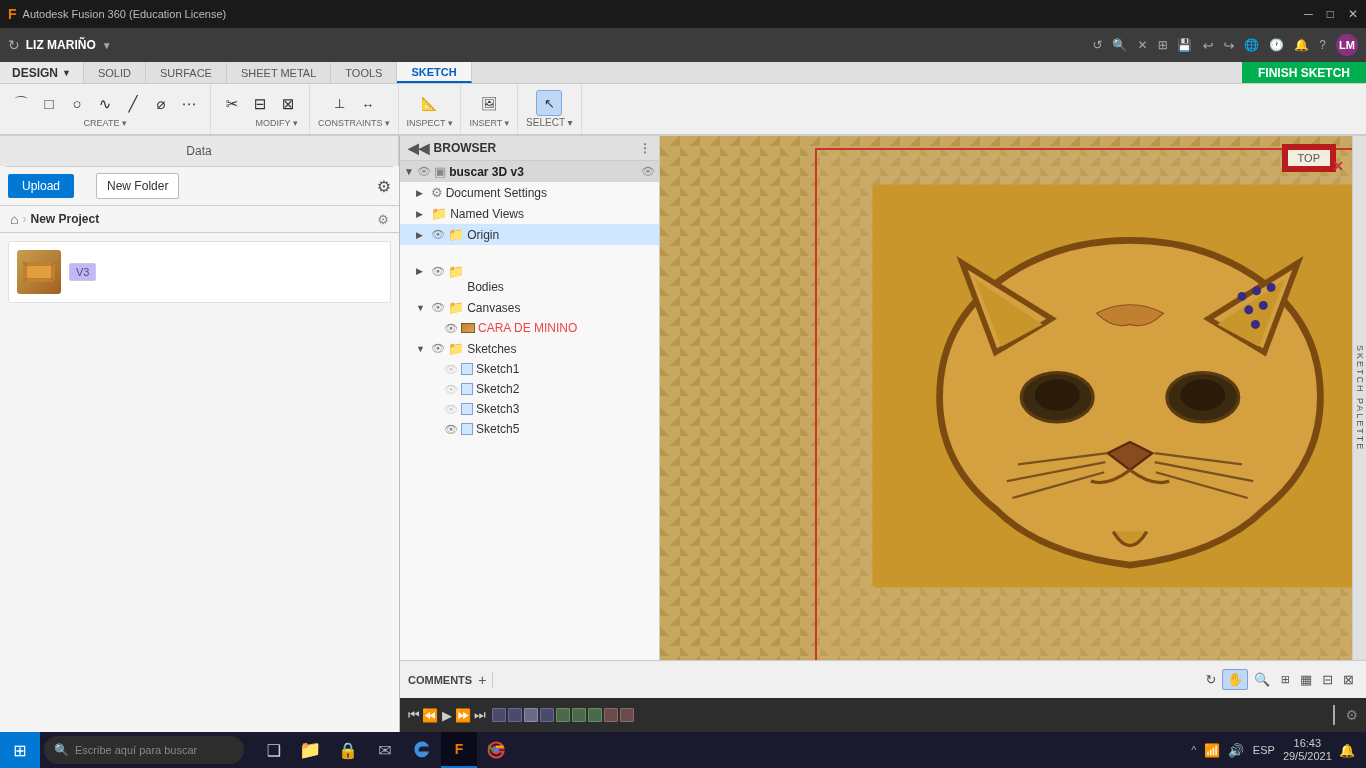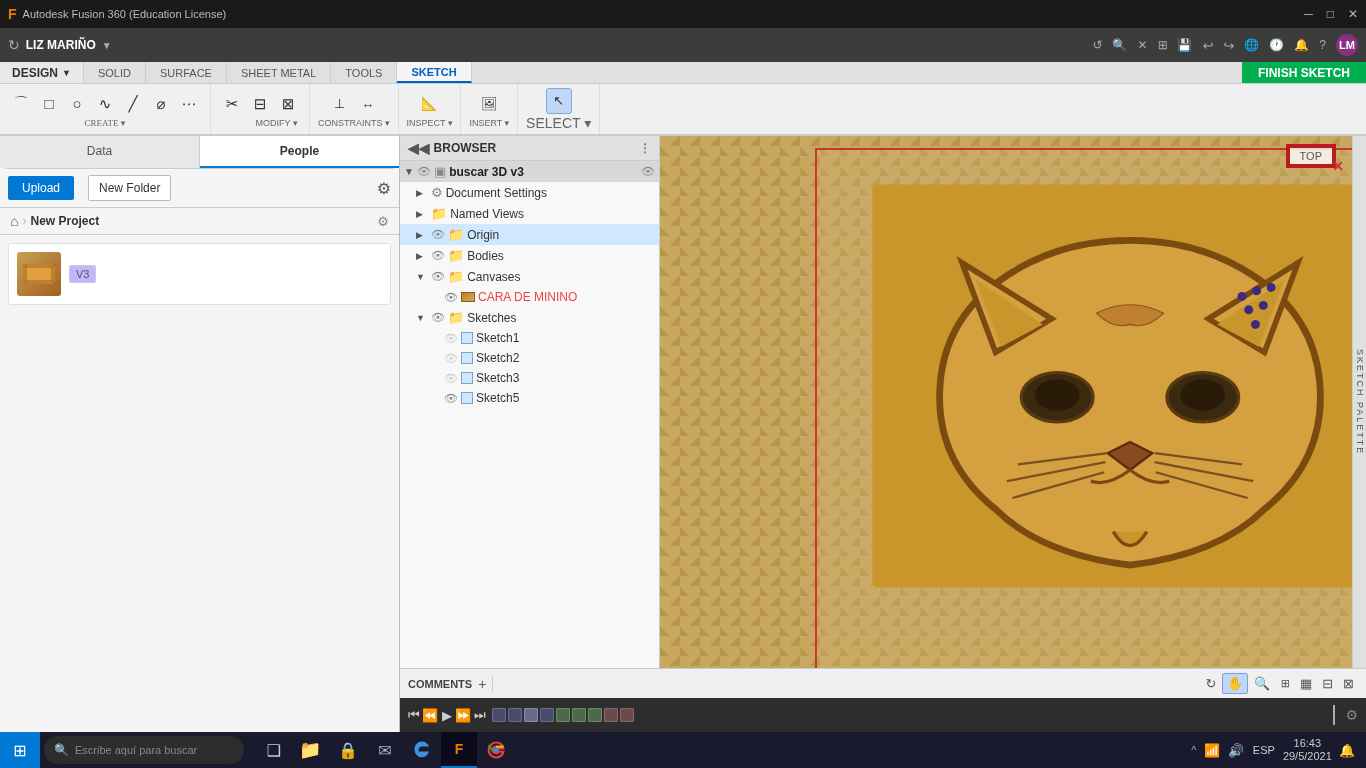--- a/index.html
+++ b/index.html
@@ -80,21 +80,21 @@
     <div style="display:flex;flex-direction:column;align-items:center;border-right:1px solid #ddd;padding:2px 8px;height:100%;justify-content:center;gap:1px;">
       <div class="tg-icons" style="display:flex;gap:2px;">
         <button class="ti" style="width:26px;height:26px;border:none;background:transparent;cursor:pointer;font-size:15px;color:#333;border-radius:3px;">⌒</button>
         <button class="ti" style="width:26px;height:26px;border:none;background:transparent;cursor:pointer;font-size:15px;color:#333;border-radius:3px;">□</button>
         <button class="ti" style="width:26px;height:26px;border:none;background:transparent;cursor:pointer;font-size:15px;color:#333;border-radius:3px;">○</button>
         <button class="ti" style="width:26px;height:26px;border:none;background:transparent;cursor:pointer;font-size:15px;color:#333;border-radius:3px;">∿</button>
         <button class="ti" style="width:26px;height:26px;border:none;background:transparent;cursor:pointer;font-size:15px;color:#333;border-radius:3px;">╱</button>
         <button class="ti" style="width:26px;height:26px;border:none;background:transparent;cursor:pointer;font-size:15px;color:#333;border-radius:3px;">⌀</button>
         <button class="ti" style="width:26px;height:26px;border:none;background:transparent;cursor:pointer;font-size:15px;color:#333;border-radius:3px;">⋯</button>
       </div>
-      <span style="font-size:9px;color:#666;font-family:Liberation Serif, serif;">CREATE ▾</span>
+      <span style="font-size:9px;color:#666;">CREATE ▾</span>
     </div>
 
     <div style="display:flex;flex-direction:column;align-items:center;border-right:1px solid #ddd;padding:2px 8px;height:100%;justify-content:center;gap:1px;">
       <div style="display:flex;gap:2px;">
         <button class="ti" style="width:26px;height:26px;border:none;background:transparent;cursor:pointer;font-size:15px;color:#333;border-radius:3px;">✂</button>
         <button class="ti" style="width:26px;height:26px;border:none;background:transparent;cursor:pointer;font-size:15px;color:#333;border-radius:3px;">⊟</button>
         <button class="ti" style="width:26px;height:26px;border:none;background:transparent;cursor:pointer;font-size:15px;color:#333;border-radius:3px;">⊠</button>
       </div>
       <span style="font-size:9px;color:#666;padding-left:33px;">MODIFY ▾</span>
     </div>
@@ -118,34 +118,33 @@
       <div style="display:flex;gap:2px;">
         <button class="ti" style="width:26px;height:26px;border:none;background:transparent;cursor:pointer;font-size:13px;color:#333;border-radius:3px;">🖼</button>
       </div>
       <span style="font-size:9px;color:#666;">INSERT ▾</span>
     </div>
 
     <div style="display:flex;flex-direction:column;align-items:center;border-right:1px solid #ddd;padding:2px 8px;height:100%;justify-content:center;gap:1px;">
       <div style="display:flex;gap:2px;">
         <button class="ti" style="width:26px;height:26px;border:none;background:#c0d8f8;cursor:pointer;font-size:13px;color:#333;border-radius:3px;border:1px solid #80a8e0;">↖</button>
       </div>
-      <span style="font-size:14px;color:#666;">SELECT ▾</span>
+      <span style="font-size:10px;color:#666;">SELECT ▾</span>
     </div>
   </div>
 
   <div id="content-area" style="display:flex;flex:1;height:calc(768px - 28px - 34px - 22px - 52px - 36px);">
 
     <div id="left-content" style="width:400px;display:flex;flex-direction:column;border-right:1px solid #bbb;background:#f5f5f5;">
 
       <div style="display:flex;border-bottom:1px solid #ccc;border-radius:8px;">
         <div style="flex:1;padding:8px;text-align:center;background:#e8e8e8;border-right:1px solid #ccc;cursor:pointer;font-size:12px;color:#555;">Data</div>
-        <div style="flex:1;padding:8px;text-align:center;background:#fff;cursor:pointer;font-size:12px;font-weight:bold;color:#333;border-bottom:2px solid #0078d4;">People</div>
-      </div>
-
-      <div style="padding:6px 8px;display:flex;gap:14px;align-items:center;border-bottom:1px solid #ccc;">
+      </div>
+
+      <div style="padding:6px 8px;display:flex;gap:22px;align-items:center;border-bottom:1px solid #ccc;">
         <button style="background:#0078d4;color:#fff;border:none;padding:5px 14px;cursor:pointer;font-size:12px;border-radius:2px;">Upload</button>
         <button style="background:#fff;color:#333;border:1px solid #bbb;padding:5px 10px;cursor:pointer;font-size:12px;border-radius:2px;">New Folder</button>
         <span style="margin-left:auto;cursor:pointer;color:#555;font-size:16px;">⚙</span>
       </div>
 
       <div style="padding:5px 10px;display:flex;align-items:center;gap:4px;font-size:12px;color:#555;border-bottom:1px solid #ccc;">
         <span style="cursor:pointer;font-size:14px;">⌂</span>
         <span style="color:#bbb;">›</span>
         <span style="font-weight:bold;color:#333;">New Project</span>
         <span style="margin-left:auto;cursor:pointer;color:#888;font-size:13px;">⚙</span>
@@ -206,21 +205,21 @@
               <span style="font-size:9px;color:#555;width:12px;">▶</span>
               <span style="color:#888;font-size:11px;cursor:pointer;">👁</span>
               <span style="font-size:13px;color:#aaa;">📁</span>
               <span style="color:#333;font-size:12px;">Origin</span>
             </div>
 
             <div style="display:flex;align-items:center;gap:3px;padding:3px 4px 3px 16px;cursor:pointer;">
               <span style="font-size:9px;color:#555;width:12px;">▶</span>
               <span style="color:#888;font-size:11px;cursor:pointer;">👁</span>
               <span style="font-size:13px;color:#aaa;">📁</span>
-              <span style="color:#333;font-size:12px;">Bodies</span>
+              <span style="color:#333;font-size:12px;margin-top:32px;">Bodies</span>
             </div>
 
             <div style="display:flex;align-items:center;gap:3px;padding:3px 4px 3px 16px;cursor:pointer;">
               <span style="font-size:9px;color:#555;width:12px;">▼</span>
               <span style="color:#888;font-size:11px;cursor:pointer;">👁</span>
               <span style="font-size:13px;color:#aaa;">📁</span>
               <span style="color:#333;font-size:12px;">Canvases</span>
             </div>
 
             <div style="display:flex;align-items:center;gap:3px;padding:3px 4px 3px 44px;cursor:pointer;">
@@ -312,31 +311,31 @@
               <circle cx="356" cy="142" r="4" fill="#3a2a80"></circle>
               <circle cx="369" cy="138" r="4" fill="#3a2a80"></circle>
               <circle cx="362" cy="155" r="4" fill="#3a2a80"></circle>
 
               <path d="M220 145 Q250 130 280 145 Q265 160 250 155 Q235 160 220 145 Z" fill="#c08030" stroke="#8a5020" stroke-width="1"></path>
 
               <line x1="560" y1="0" x2="560" y2="500" stroke="#cc6666" stroke-width="1.5" opacity="0.7"></line>
             </svg>
           </div>
 
-          <div style="position:absolute;top:8px;right:30px;background:rgba(255,255,255,0.8);padding:2px 10px;font-size:11px;color:#555;border:4px solid #b91c1c;">TOP</div>
+          <div style="position:absolute;top:8px;right:30px;background:rgba(255,255,255,0.8);padding:2px 10px;font-size:11px;color:#555;border:6px solid #b91c1c;">TOP</div>
 
           <span style="position:absolute;top:22px;right:22px;color:#cc3333;font-weight:bold;font-size:14px;">✕</span>
 
           <div style="position:absolute;right:0;top:0;bottom:0;width:14px;background:#e0e0e0;border-left:1px solid #ccc;cursor:pointer;display:flex;align-items:center;justify-content:center;">
             <span style="writing-mode:vertical-rl;text-orientation:mixed;font-size:9px;color:#555;letter-spacing:2px;">SKETCH PALETTE</span>
           </div>
         </div>
       </div>
 
-      <div style="height:30px;background:#f0f0f0;border-top:1px solid #ccc;display:flex;align-items:center;padding:0 8px;gap:6px;font-size:11px;color:#555;">
+      <div style="height:38px;background:#f0f0f0;border-top:1px solid #ccc;display:flex;align-items:center;padding:0 8px;gap:6px;font-size:11px;color:#555;">
         <span style="font-weight:bold;color:#444;">COMMENTS</span>
         <button style="background:none;border:none;cursor:pointer;color:#555;font-size:14px;">+</button>
         <span style="border-left:1px solid #ccc;height:16px;"></span>
         <div style="margin-left:auto;display:flex;gap:2px;align-items:center;">
           <button style="background:none;border:none;cursor:pointer;font-size:13px;color:#555;padding:2px 4px;border-radius:2px;">↻</button>
           <button style="background:#c0d8f8;border:1px solid #80a0d0;cursor:pointer;font-size:13px;color:#333;padding:2px 4px;border-radius:2px;">✋</button>
           <button style="background:none;border:none;cursor:pointer;font-size:13px;color:#555;padding:2px 4px;border-radius:2px;">🔍</button>
           <button style="background:none;border:none;cursor:pointer;font-size:11px;color:#555;padding:2px 4px;border-radius:2px;">⊞</button>
           <button style="background:none;border:none;cursor:pointer;font-size:13px;color:#555;padding:2px 4px;border-radius:2px;">▦</button>
           <button style="background:none;border:none;cursor:pointer;font-size:13px;color:#555;padding:2px 4px;border-radius:2px;">⊟</button>

